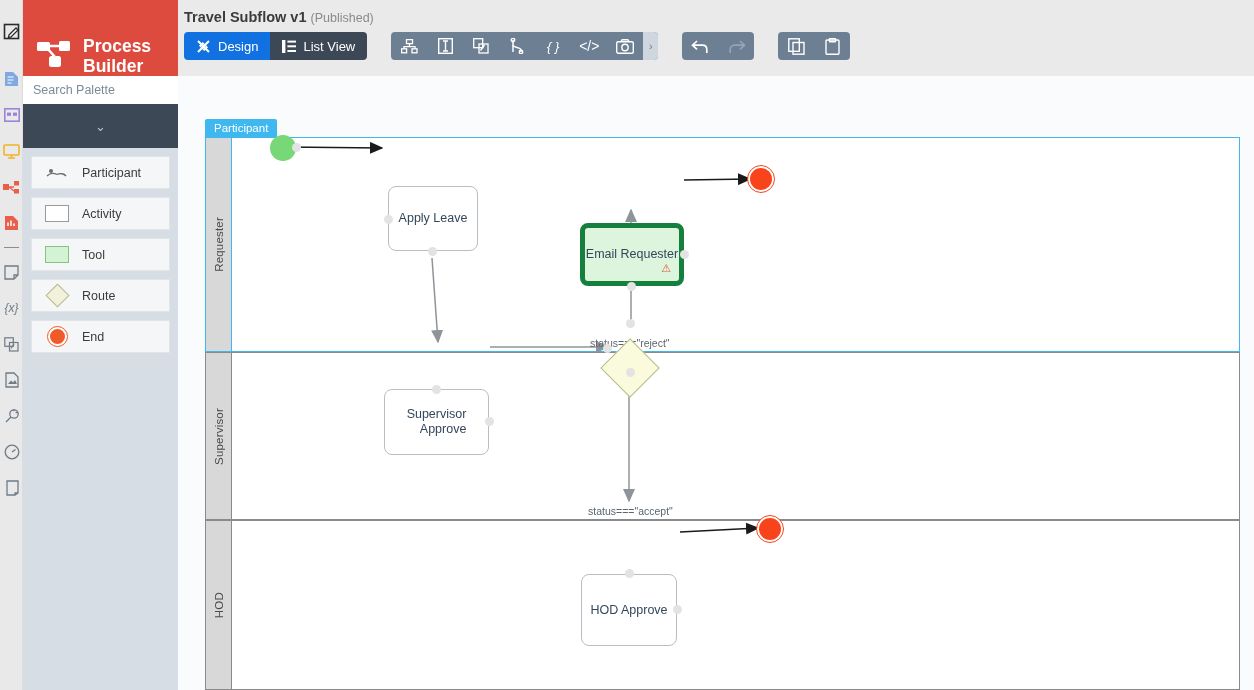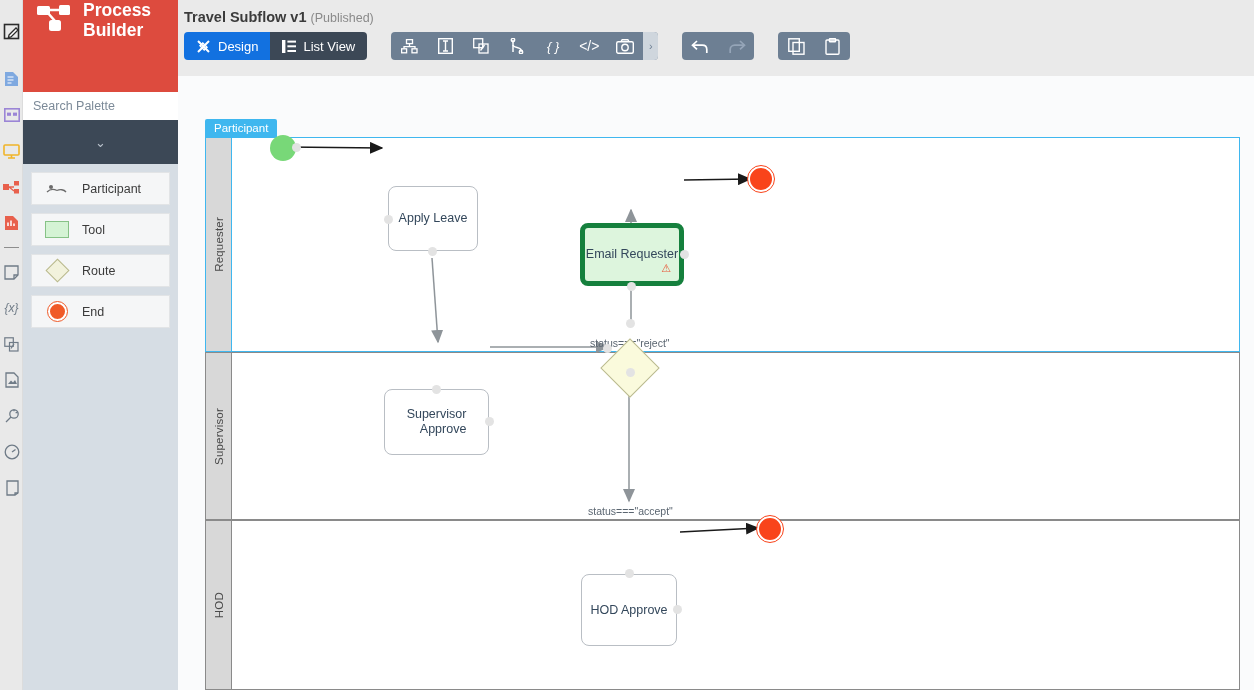--- a/index.html
+++ b/index.html
@@ -20,22 +20,22 @@
     align-items: center; justify-content: center;
   }
   .rail-sep { width: 15px; height: 1px; background: #8d8d8d; margin: 6px 4px; }
 
   
   .palette {
     position: absolute; left: 23px; top: 0; width: 155px; height: 690px;
     background: #d6dde4;
   }
   .brand {
-    height: 92px; background: #dd4b3e; color: #fff;
-    display: flex; align-items: flex-start; padding-left: 12px; gap: 8px;
+    height: 76px; background: #dd4b3e; color: #fff;
+    display: flex; align-items: flex-end; padding-left: 12px; gap: 8px;
   }
   .brand-mark { width: 40px; height: 40px; flex: none; }
   .brand-text { font-size: 17.5px; font-weight: 600; line-height: 20px; }
   .search-box {
     height: 28px; background: #fff; display: flex; align-items: center;
     padding-left: 10px; font-size: 12.5px; color: #7c8a98;
   }
   .pal-header {
     height: 44px; background: #3c4856; display: flex;
     align-items: center; justify-content: center; position: relative;
@@ -248,20 +248,26 @@
 
     <div class="pal-list">
       <div class="pal-item">
         <span class="pal-ico">
           <svg width="22" height="12" viewBox="0 0 22 12">
               <circle cx="5" cy="4" r="2" fill="#6b6b6b"></circle>
               <path d="M1 9c3-3 7-3 10-1.5M11 7.5c3-1.5 7-1 9 1.5" stroke="#6b6b6b" stroke-width="1.3" fill="none"></path>
             </svg>
         </span>
         <span>Participant</span>
+      </div>
+      <div class="pal-item">
+        <span class="pal-ico">
+            <span class="sq-white"></span>
+          </span>
+        <span>Activity</span>
       </div>
       <div class="pal-item">
         <span class="pal-ico">
             <span class="sq-green"></span>
           </span>
         <span>Tool</span>
       </div>
       <div class="pal-item">
         <span class="pal-ico">
             <span class="dia-y"></span>

